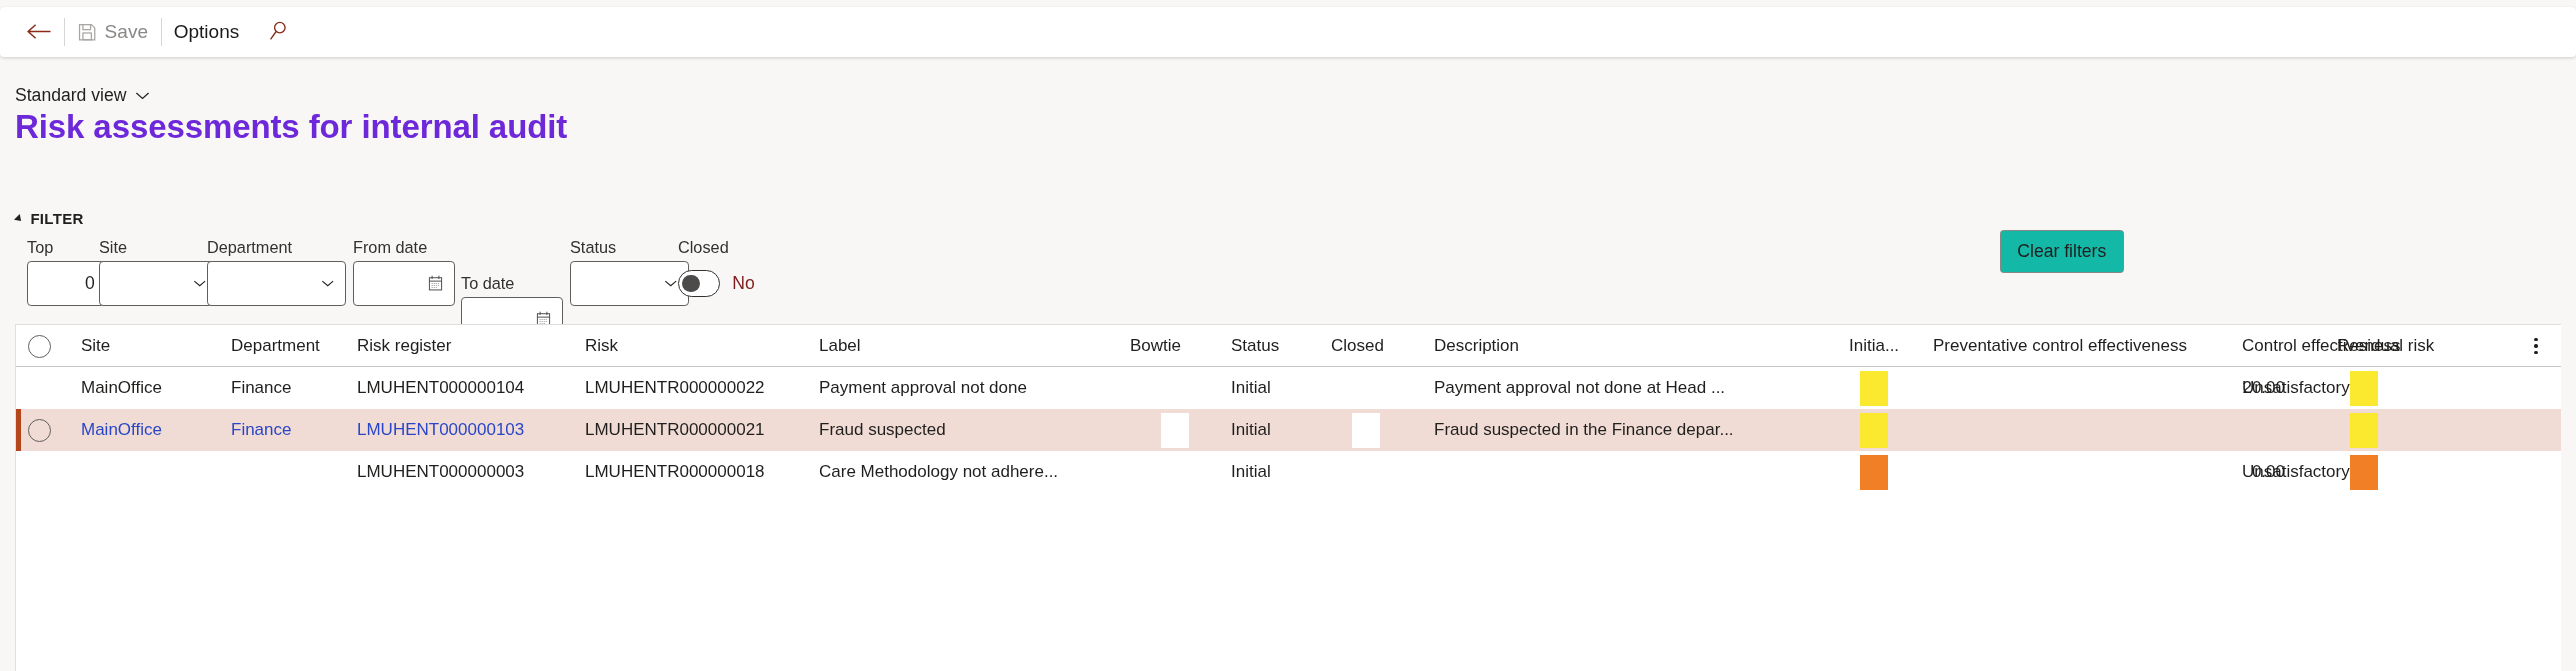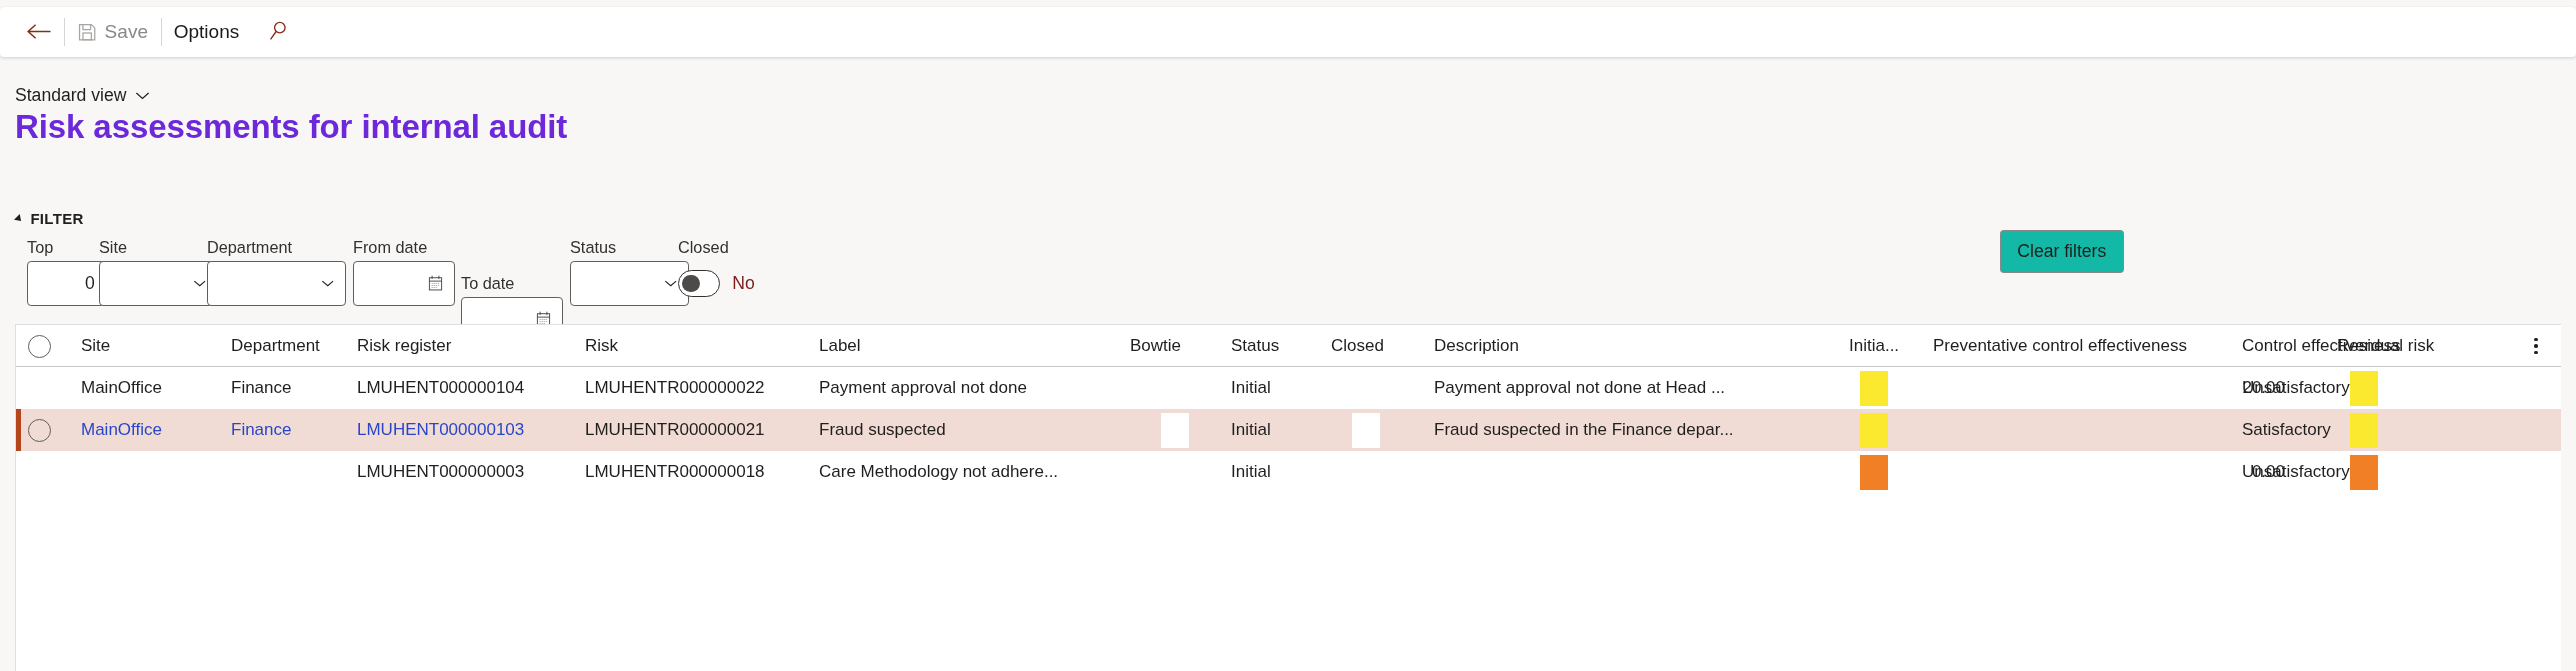--- a/index.html
+++ b/index.html
@@ -342,21 +342,20 @@
       <span class="cellbox"></span>
     </div>
     <div class="gr-cell" style="left:1215px; width:88px;">Initial</div>
     <div class="gr-cell" style="left:1336px; width:41px;">
       <span class="cellbox"></span>
     </div>
     <div class="gr-cell" style="left:1418px; width:406px;">Fraud suspected in the Finance depar...</div>
     <div class="gr-cell" style="left:1844px; width:41px;">
       <span class="swatch" style="background:#fae92e;"></span>
     </div>
-    <div class="gr-cell" style="left:2226px; width:224px;">Satisfactory</div>
     <div class="gr-cell" style="left:2334px; width:41px;">
       <span class="swatch" style="background:#fae92e;"></span>
     </div>
   </div>
 
   <div class="grid-row">
     <div class="gr-cell" style="left:65px; width:108px;"></div>
     <div class="gr-cell" style="left:215px; width:115px;"></div>
     <div class="gr-cell" style="left:341px; width:224px;">LMUHENT000000003</div>
     <div class="gr-cell" style="left:569px; width:234px;">LMUHENTR000000018</div>

